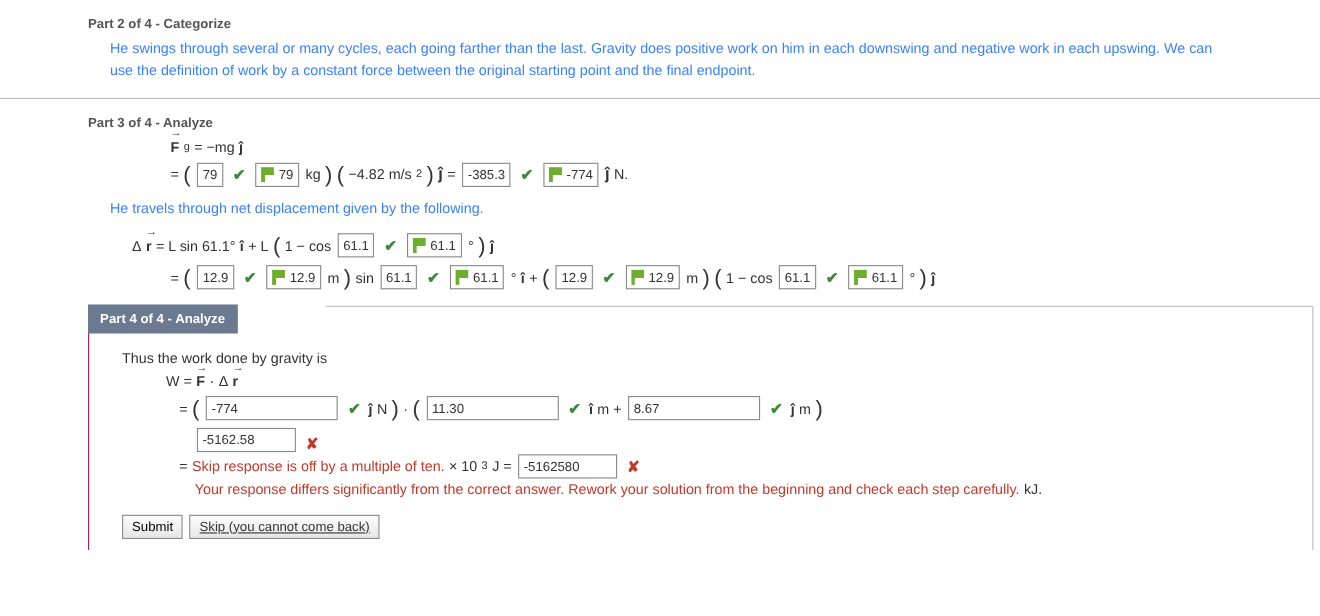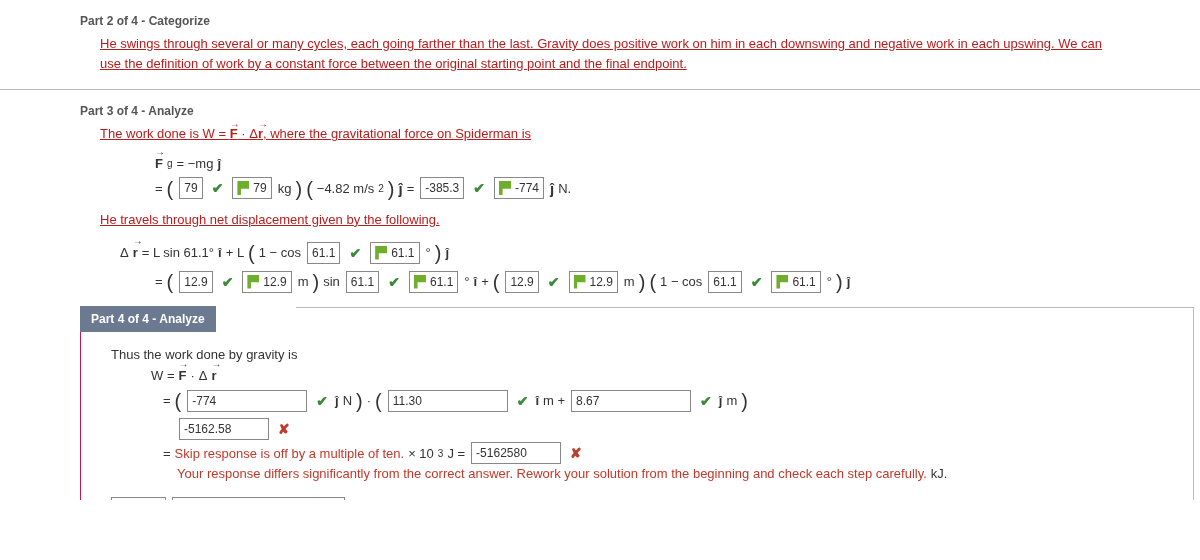--- a/index.html
+++ b/index.html
@@ -18,24 +18,23 @@
     padding: 10px 0 0 0;
   }
   .part-header {
     font-size: 12px;
     font-weight: bold;
     color: #555;
     padding: 4px 0 6px 80px;
   }
   .part-body {
     font-size: 13px;
-    color: #b91c1c;
+    color: #3b82f6;
     padding: 0 80px 10px 100px;
     line-height: 1.5;
-    text-decoration: underline;
   }
   hr.sep {
     border: none;
     border-top: 1px solid #bbb;
     margin: 6px 0 10px 0;
   }
   .formula-line {
     padding: 2px 0 4px 120px;
     display: flex;
     align-items: center;
@@ -146,24 +145,20 @@
 <body>
 
 <div class="page">
 
   <div class="part-header">Part 2 of 4 - Categorize</div>
   <div class="part-body">He swings through several or many cycles, each going farther than the last. Gravity does positive work on him in each downswing and negative work in each upswing. We can use the definition of work by a constant force between the original starting point and the final endpoint.</div>
   <hr class="sep">
 
   <div class="part-header">Part 3 of 4 - Analyze</div>
 
-  <div class="part-body">
-    <span>The work done is W = </span>
-    <span class="vec">F</span> · Δ<span class="vec">r</span><span>, where the gravitational force on Spiderman is</span>
-  </div>
 
   <div class="formula-line indent2 row">
     <span class="vec">F</span>
       <span class="sub">g</span>
     <span> = −mg</span>
       <span class="unit-j"></span>
   </div>
 
   <div class="formula-line indent2 row">
     <span>=</span>
@@ -301,21 +296,21 @@
           <span> m + </span>
         <span class="ans-box noflag wider">
             <span>8.67</span>
           </span>
         <span class="check">✔</span>
         <span class="unit-j"></span>
           <span> m</span>
         <span class="paren">)</span>
       </div>
 
-      <div class="row" style="padding:2px 0 2px 66px;">
+      <div class="row" style="padding:2px 0 2px 66px;align-items:flex-end;">
         <span class="ans-box noflag wide">
             <span>-5162.58</span>
           </span>
         <span class="cross">✘</span>
       </div>
 
       <div class="row" style="padding:0 0 2px 52px;">
         <span>=</span>
         <span class="feedback-red">Skip response is off by a multiple of ten.</span>
         <span> × 10</span>

